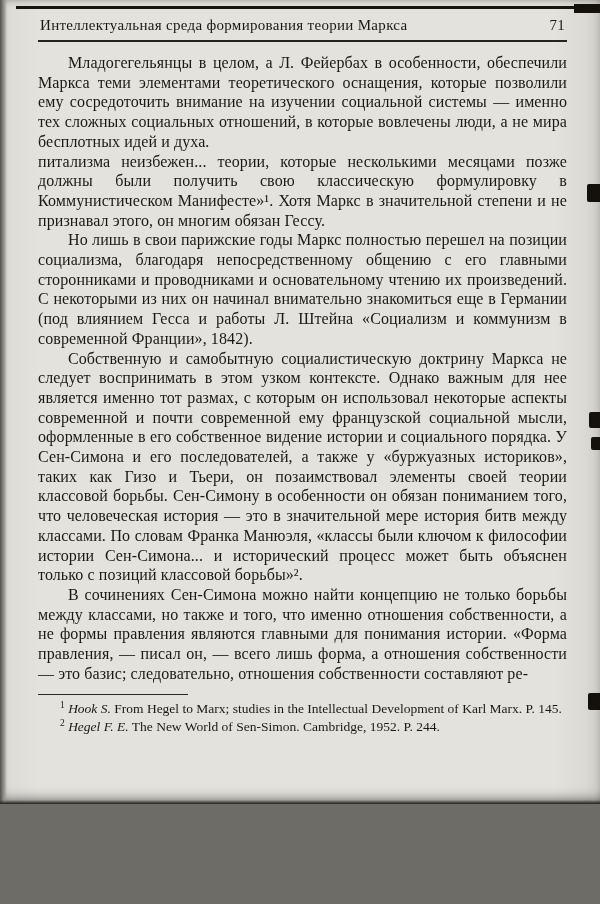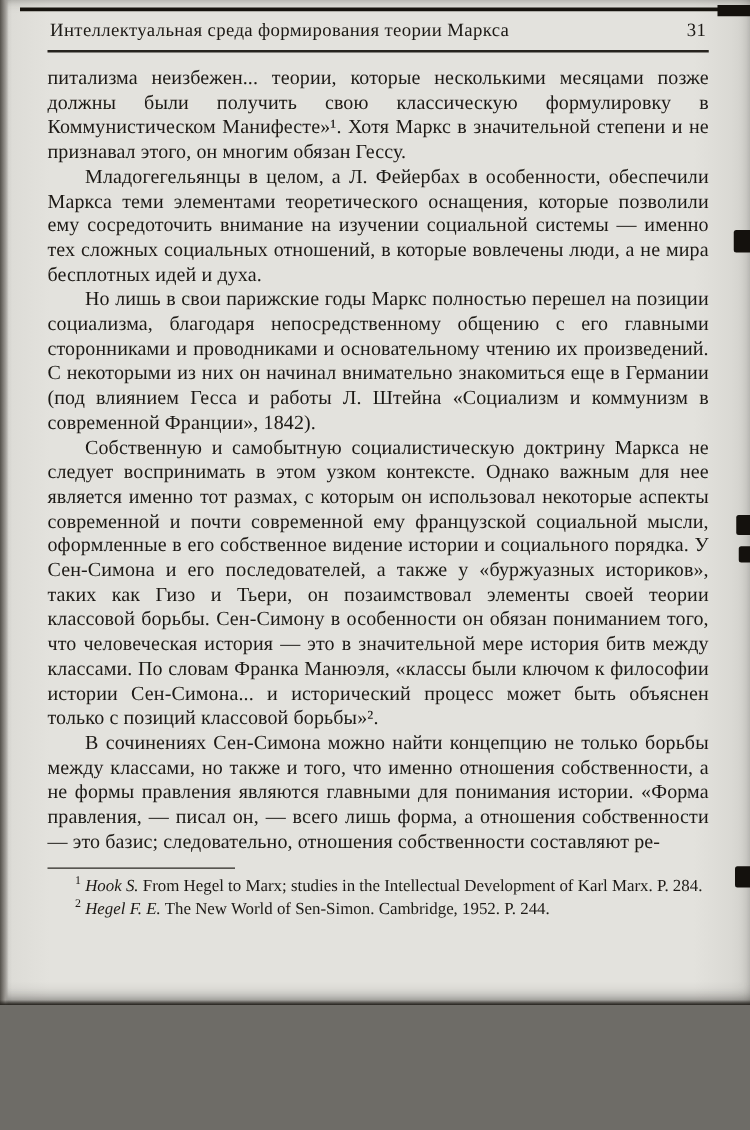--- a/index.html
+++ b/index.html
@@ -91,33 +91,33 @@
   <div class="blob blob-0"></div>
   <div class="blob blob-1"></div>
   <div class="blob blob-2"></div>
   <div class="blob blob-3"></div>
   <div class="blob blob-4"></div>
 
   <div class="page">
 
     <div class="page-header">
       <span class="running-title">Интеллектуальная среда формирования теории Маркса</span>
-      <span class="page-number">31</span>
+      <span class="page-number">71</span>
     </div>
     <div class="header-rule"></div>
 
     <div class="body-text">
+      <p class="para">Младогегельянцы в целом, а Л. Фейербах в особенности, обеспечили Маркса теми элементами теоретического оснащения, которые позволили ему сосредоточить внимание на изучении социальной системы — именно тех сложных социальных отношений, в которые вовлечены люди, а не мира бесплотных идей и духа.</p>
       <p class="para first">питализма неизбежен... теории, которые несколькими месяцами позже должны были получить свою классическую формулировку в Коммунистическом Манифесте»¹. Хотя Маркс в значительной степени и не признавал этого, он многим обязан Гессу.</p>
-      <p class="para">Младогегельянцы в целом, а Л. Фейербах в особенности, обеспечили Маркса теми элементами теоретического оснащения, которые позволили ему сосредоточить внимание на изучении социальной системы — именно тех сложных социальных отношений, в которые вовлечены люди, а не мира бесплотных идей и духа.</p>
       <p class="para">Но лишь в свои парижские годы Маркс полностью перешел на позиции социализма, благодаря непосредственному общению с его главными сторонниками и проводниками и основательному чтению их произведений. С некоторыми из них он начинал внимательно знакомиться еще в Германии (под влиянием Гесса и работы Л. Штейна «Социализм и коммунизм в современной Франции», 1842).</p>
       <p class="para">Собственную и самобытную социалистическую доктрину Маркса не следует воспринимать в этом узком контексте. Однако важным для нее является именно тот размах, с которым он использовал некоторые аспекты современной и почти современной ему французской социальной мысли, оформленные в его собственное видение истории и социального порядка. У Сен-Симона и его последователей, а также у «буржуазных историков», таких как Гизо и Тьери, он позаимствовал элементы своей теории классовой борьбы. Сен-Симону в особенности он обязан пониманием того, что человеческая история — это в значительной мере история битв между классами. По словам Франка Манюэля, «классы были ключом к философии истории Сен-Симона... и исторический процесс может быть объяснен только с позиций классовой борьбы»².</p>
       <p class="para">В сочинениях Сен-Симона можно найти концепцию не только борьбы между классами, но также и того, что именно отношения собственности, а не формы правления являются главными для понимания истории. «Форма правления, — писал он, — всего лишь форма, а отношения собственности — это базис; следовательно, отношения собственности составляют ре-</p>
     </div>
 
     <div class="fn-rule"></div>
 
     <div class="footnotes">
-      <p class="footnote"><sup>1</sup> <span class="fn-author">Hook S.</span> <span>From Hegel to Marx; studies in the Intellectual Development of Karl Marx. P. 284.</span></p>
+      <p class="footnote"><sup>1</sup> <span class="fn-author">Hook S.</span> <span>From Hegel to Marx; studies in the Intellectual Development of Karl Marx. P. 145.</span></p>
       <p class="footnote"><sup>2</sup> <span class="fn-author">Hegel F. E.</span> <span>The New World of Sen-Simon. Cambridge, 1952. P. 244.</span></p>
     </div>
 
   </div>
 </div>
 
 </body></html>

